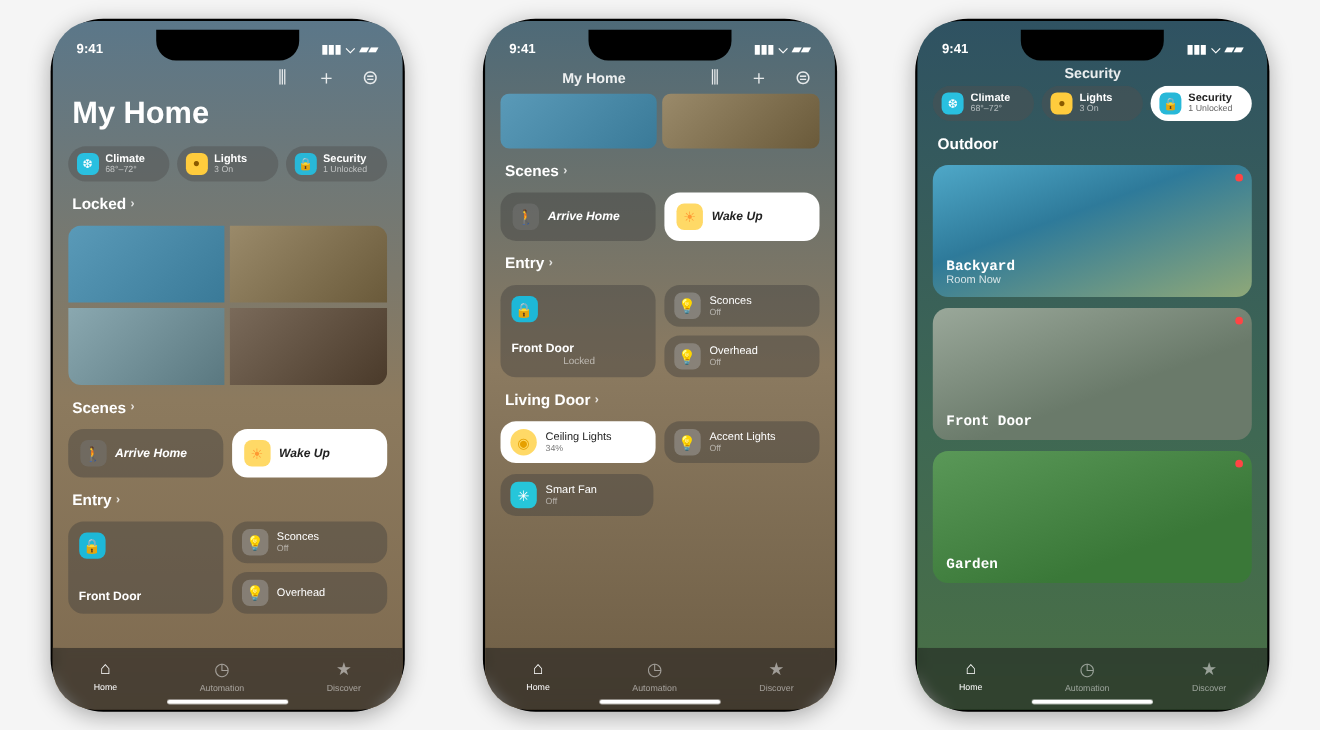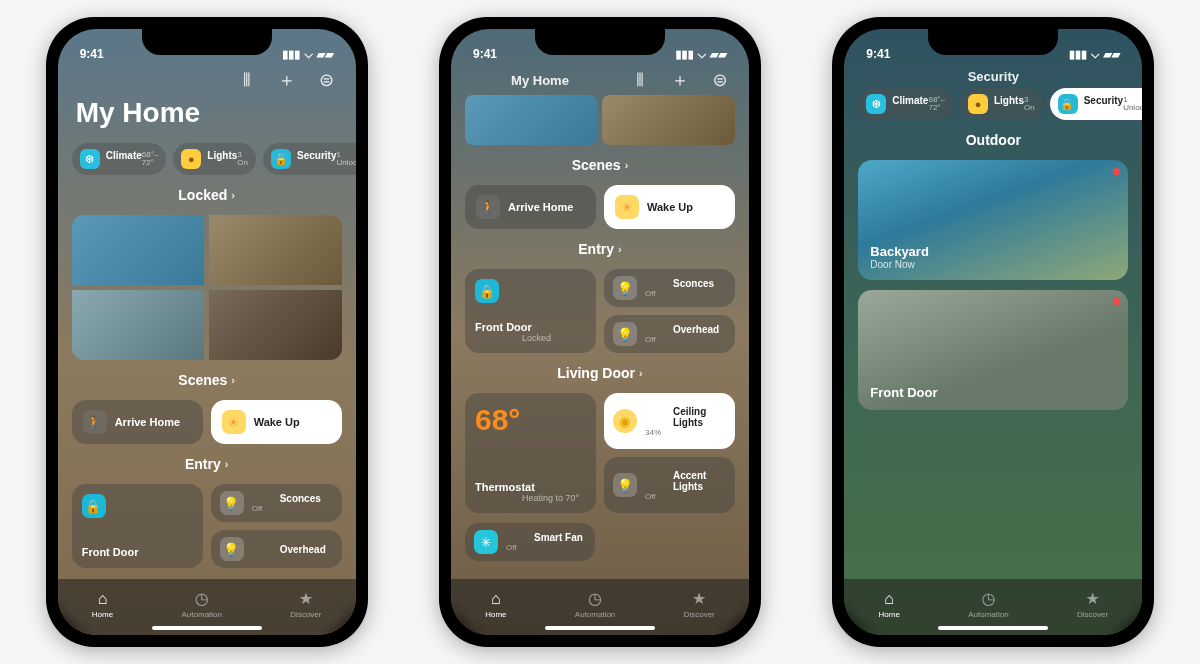--- a/index.html
+++ b/index.html
@@ -1,18 +1,18 @@
 <!DOCTYPE html>
 <html><head>
 <meta charset="utf-8">
 <style>
   * { box-sizing: border-box; margin: 0; padding: 0; font-family: -apple-system, BlinkMacSystemFont, "Helvetica Neue", sans-serif; }
   body { background: #f5f5f5; width: 1200px; height: 664px; display: flex; justify-content: space-around; align-items: center; padding: 20px 10px; }
 
-  .phone { width: 322px; height: 630px; background: #000; border-radius: 48px; padding: 12px; position: relative; box-shadow: 0 4px 20px rgba(0,0,0,.3); }
+  .phone { width: 322px; height: 630px; background: #000; border-radius: 48px; padding: 2px; position: relative; box-shadow: 0 4px 20px rgba(0,0,0,.3); }
   .notch { position: absolute; top: 10px; left: 50%; transform: translateX(-50%); width: 130px; height: 28px; background:#000; border-radius: 0 0 18px 18px; z-index: 10; }
   .screen { width: 100%; height: 100%; border-radius: 38px; overflow: hidden; position: relative; display: flex; flex-direction: column; }
 
   .bg1 { background: linear-gradient(180deg,#5b7789 0%,#8c7a5e 55%,#7e6a4f 100%); }
   .bg2 { background: linear-gradient(180deg,#4e6a78 0%,#8b7a60 50%,#6e5d44 100%); }
   .bg3 { background: linear-gradient(180deg,#2f5262 0%,#3f6853 60%,#4a7045 100%); }
 
   .status-bar { height: 34px; display:flex; justify-content:space-between; align-items:flex-end; padding:0 22px 2px; color:#fff; font-size:12px; font-weight:600;}
   .status-right { display:flex; gap:4px; align-items:center; }
   .sig,.wifi,.batt { font-size:11px; }
@@ -25,63 +25,63 @@
   .content { flex:1; overflow:hidden; padding:0 14px; display:flex; flex-direction:column; gap:10px; }
   h1.page-title { color:#fff; font-size:28px; font-weight:700; padding:2px 4px 4px; }
 
   .chips { display:flex; gap:7px; }
   .chip { flex:1; background:rgba(80,80,80,.45); border-radius:16px; padding:6px 8px; display:flex; align-items:center; gap:6px; }
   .chip.active { background:#fff; }
   .chip-icon { width:20px; height:20px; border-radius:6px; display:flex; align-items:center; justify-content:center; font-size:11px; flex-shrink:0;}
   .ci-climate{ background:#29c0e0; color:#fff;}
   .ci-lights{ background:#ffcc3d; color:#8a5a00;}
   .ci-security{ background:#28b8d8; color:#fff;}
-  .chip-text { display:flex; flex-direction:row; line-height:1.05; overflow:hidden;}
+  .chip-text { display:flex; flex-direction:column; line-height:1.05; overflow:hidden;}
   .chip-label{ font-size:10px; font-weight:600; color:#fff;}
   .chip-sub{ font-size:8px; color:rgba(255,255,255,.6);}
   .chip.active .chip-label{ color:#222;}
   .chip.active .chip-sub{ color:#666;}
 
-  .section-head { color:#fff; font-size:14px; font-weight:700; padding:2px 4px; display:flex; align-items:center; gap:4px;justify-content:center;}
+  .section-head { color:#fff; font-size:14px; font-weight:700; padding:2px 4px; display:flex; align-items:center; gap:4px;}
   .chev { font-size:11px; opacity:.8;}
 
   .camera-grid { display:grid; grid-template-columns:1fr 1fr; gap:5px; border-radius:12px; overflow:hidden;}
   .camera-grid .cam { height:70px; position:relative;}
   .cam1{ background:linear-gradient(135deg,#5a9ab8,#3a7a98);}
   .cam2{ background:linear-gradient(135deg,#9a8a6a,#6a5a3a);}
   .cam3{ background:linear-gradient(135deg,#8aa8b0,#5a7880);}
   .cam4{ background:linear-gradient(135deg,#7a6a5a,#4a3a2a);}
   .cam-strip{ height:50px; border-radius:10px; display:flex; gap:5px;}
   .cam-strip .cell{flex:1; border-radius:8px;}
 
   .row2 { display:flex; gap:8px; }
   .tile { flex:1; background:rgba(60,60,60,.4); border-radius:14px; padding:10px 11px; display:flex; align-items:center; gap:8px; min-height:44px;}
   .tile.white { background:#fff; }
   .tile-icon { width:24px; height:24px; border-radius:7px; display:flex; align-items:center; justify-content:center; font-size:13px; flex-shrink:0;}
-  .tile-col { display:flex; flex-direction:column; line-height:1.1;}
+  .tile-col { display:flex; flex-direction:column; line-height:1.1;font-style:italic;}
   .tile-title { font-size:11px; font-weight:600; color:#fff;}
   .tile-sub { font-size:9px; color:rgba(255,255,255,.55);margin-left:47px;}
   .tile.white .tile-title{ color:#222;}
 
   .entry-grid { display:grid; grid-template-columns:1fr 1fr; gap:8px;}
   .big-tile { background:rgba(60,60,60,.4); border-radius:14px; padding:10px; display:flex; flex-direction:column; justify-content:space-between; min-height:78px;}
   .big-tile .tile-icon{ margin-bottom:auto;}
   .small-col { display:flex; flex-direction:column; gap:8px;}
   .small-tile { background:rgba(60,60,60,.4); border-radius:14px; padding:7px 9px; display:flex; align-items:center; gap:8px; min-height:35px;}
   .small-tile.white{ background:#fff;}
-  .sm-title{ font-size:10px; font-weight:700; color:#fff;margin-left:28px;}
+  .sm-title{ font-size:10px; font-weight:400; color:#fff;}
   .sm-sub{ font-size:8px; color:rgba(255,255,255,.5);}
   .small-tile.white .sm-title{color:#222;}
   .small-tile.white .sm-sub{color:#777;}
 
   .thermo { background:#fff; border-radius:14px; padding:10px 12px;}
   .thermo-temp { font-size:30px; font-weight:600; color:#ff8c1a;}
 
   .cam-card { border-radius:14px; overflow:hidden; position:relative; height:120px; display:flex; align-items:flex-end; padding:10px 12px;}
-  .cam-card .cc-title{ font-size:13px; font-weight:700; color:#fff;}
+  .cam-card .cc-title{ font-size:13px; font-weight:700; color:#fff;font-family:Liberation Mono, monospace;}
   .cam-card .cc-sub{ font-size:10px; color:rgba(255,255,255,.8);}
   .cc-dot{ position:absolute; top:8px; right:8px; width:7px; height:7px; border-radius:50%; background:#ff4444;}
   .cc1{ background:linear-gradient(160deg,#4fa8c8 0%,#2e7a9a 40%,#8fa878 100%);}
   .cc2{ background:linear-gradient(160deg,#9aa89a 0%,#6a7a6a 60%);}
   .cc3{ background:linear-gradient(160deg,#5a9858 0%,#3a7838 70%);}
 
   .tabbar { height:56px; background:rgba(30,30,30,.55); backdrop-filter:blur(6px); display:flex; justify-content:space-around; align-items:center; padding-bottom:6px;}
   .tab { display:flex; flex-direction:column; align-items:center; gap:2px; color:rgba(255,255,255,.5);}
   .tab.active{ color:#fff;}
   .tab-ic{ font-size:16px;}
@@ -287,29 +287,20 @@
               </div>
           </div>
         </div>
       </div>
 
       <div class="section-head">
           <span>Living Door</span>
           <span class="chev">›</span>
         </div>
       <div class="entry-grid">
-        <div class="big-tile" style="grid-row:span 2;min-height:120px;">
-          <div class="thermo" style="background:transparent;padding:0;">
-            <div class="thermo-temp">68°</div>
-          </div>
-          <div>
-              <div class="tile-title">Thermostat</div>
-              <div class="tile-sub">Heating to 70°</div>
-            </div>
-        </div>
         <div class="small-tile white">
           <div class="tile-icon ic-ceiling">◉</div>
           <div>
               <div class="sm-title">Ceiling Lights</div>
               <div class="sm-sub">34%</div>
             </div>
         </div>
         <div class="small-tile">
           <div class="tile-icon ic-bulb-off">💡</div>
           <div>
@@ -384,29 +375,35 @@
       </div>
 
       <div class="section-head">
           <span>Outdoor</span>
         </div>
 
       <div class="cam-card cc1">
         <div class="cc-dot"></div>
         <div>
             <div class="cc-title">Backyard</div>
-            <div class="cc-sub">Door Now</div>
+            <div class="cc-sub">Room Now</div>
           </div>
       </div>
       <div class="cam-card cc2">
         <div class="cc-dot"></div>
         <div>
             <div class="cc-title">Front Door</div>
           </div>
       </div>
+      <div class="cam-card cc3">
+        <div class="cc-dot"></div>
+        <div>
+            <div class="cc-title">Garden</div>
+          </div>
+      </div>
     </div>
     <div class="tabbar">
       <div class="tab active">
           <span class="tab-ic">⌂</span>
           <span class="tab-lb">Home</span>
         </div>
       <div class="tab">
           <span class="tab-ic">◷</span>
           <span class="tab-lb">Automation</span>
         </div>

